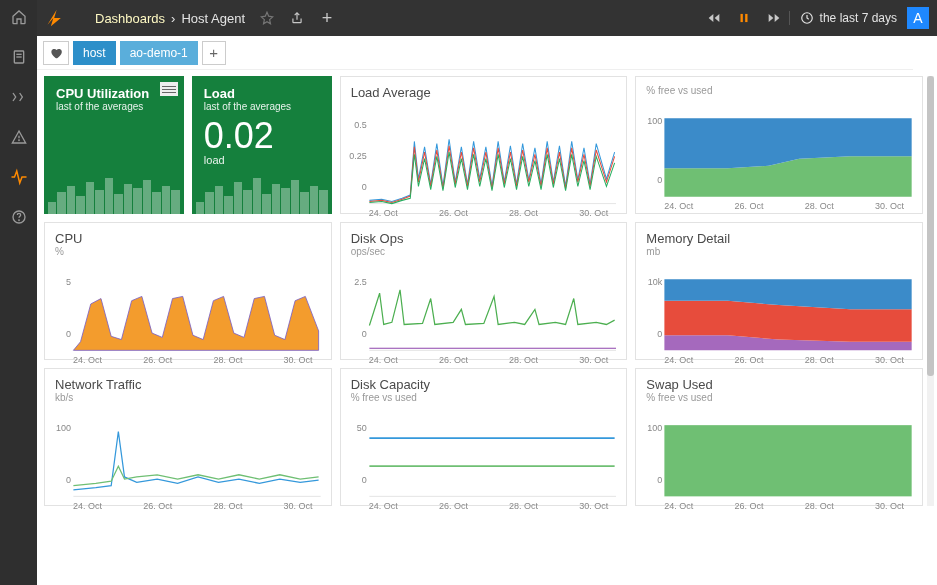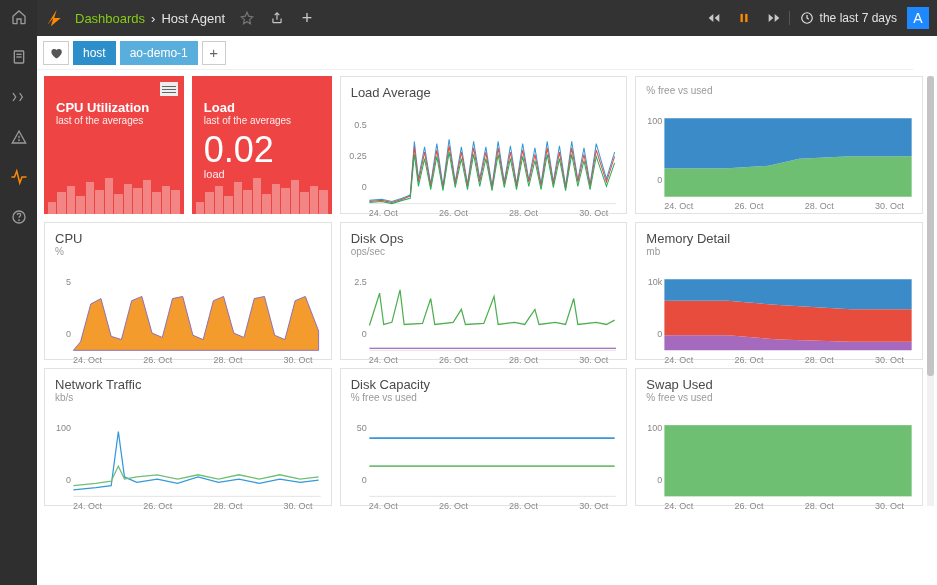--- a/index.html
+++ b/index.html
@@ -7,21 +7,21 @@
 
 
 .rail { position: absolute; left: 0; top: 0; width: 37px; height: 100%; background: #2f2f2f; display: flex; flex-direction: column; align-items: center; padding-top: 8px; gap: 22px; }
 .rail-ico { width: 18px; height: 18px; color: #9a9a9a; cursor: pointer; display: flex; align-items: center; justify-content: center; }
 .rail-ico.active { color: #ff8a00; }
 
 
 .topbar { position: absolute; left: 37px; top: 0; right: 0; height: 36px; background: #333; display: flex; align-items: center; color: #e4e4e4; font-size: 13px; padding: 0 8px; }
 .logo { width: 20px; height: 20px; margin-right: 10px; }
 .crumb { display: flex; align-items: center; gap: 6px; }
-.crumb a { color: #84cc16; text-decoration: none; }
+.crumb a { color: #fef9c3; text-decoration: none; margin-left: 20px; }
 .tb-ico { width: 16px; height: 16px; margin: 0 7px; color: #c8c8c8; cursor: pointer; display:flex; align-items:center; justify-content:center;}
 .tb-spacer { flex: 1; }
 .time-range { display: flex; align-items: center; gap: 6px; color: #e4e4e4; font-size: 12px; border-left: 1px solid #555; padding-left: 10px; margin-left: 0;}
 .user-badge { width: 22px; height: 22px; background: #1e88ff; color: #fff; font-size: 14px; display: flex; align-items: center; justify-content: center; margin-left: 10px; font-weight: 500;}
 
 
 .tagrow { position: absolute; left: 37px; top: 36px; right: 24px; height: 34px; display: flex; align-items: center; padding: 4px 6px; gap: 4px; border-bottom:1px solid #efefef;}
 .heart-btn { width: 26px; height: 24px; border: 1px solid #ccc; display: flex; align-items: center; justify-content: center; background: #fff; cursor: pointer; }
 .tag { height: 24px; padding: 0 10px; display: flex; align-items: center; background: #2d8fc9; color: #fff; font-size: 12px; cursor: pointer;}
 .tag.light { background: #5aaedb; }
@@ -31,21 +31,21 @@
 .grid { position: absolute; left: 44px; top: 76px; right: 14px; bottom: 0; display: grid; grid-template-columns: repeat(3, 1fr); grid-auto-rows: 138px; gap: 8px; overflow-y: auto; padding-bottom: 8px;}
 .card { border: 1px solid #e2e2e2; background: #fff; padding: 8px 10px 2px 10px; position: relative; display: flex; flex-direction: column;}
 .card-title { font-size: 13px; color: #4a4a4a; font-weight: 500; }
 .card-sub { font-size: 10px; color: #999; }
 .chart-area { flex: 1; position: relative; margin-top: 20px; }
 .x-axis { display: flex; justify-content: space-between; font-size: 9px; color: #888; padding: 2px 8px 0 18px;}
 .y-axis { position: absolute; left: 0; top: 0; bottom: 14px; width: 16px; display: flex; flex-direction: column; justify-content: space-between; align-items: flex-end; font-size: 9px; color: #888;}
 
 
 .tile-pair { display: flex; gap: 8px; height: 100%; }
-.tile { flex: 1; background: #ef4444; color: #fff; padding: 24px 12px; position: relative; overflow: hidden;}
+.tile { flex: 1; background: #15803d; color: #fff; padding: 10px 12px; position: relative; overflow: hidden;}
 .tile-title { font-size: 13px; font-weight: 600; }
 .tile-sub { font-size: 10px; opacity: 0.9; }
 .tile-value { font-size: 36px; font-weight: 300; margin-top: 6px; line-height: 1;}
 .tile-unit { font-size: 13px; font-weight: 400; }
 .tile-menu { position: absolute; top: 6px; right: 6px; width: 18px; height: 14px; background: #eee; display: flex; flex-direction: column; justify-content: center; gap: 2px; padding: 2px;}
 .tile-menu span { height: 1px; background: #666; }
 .tile-bars { position: absolute; bottom: 0; left: 0; right: 0; height: 40px; display: flex; align-items: flex-end; gap: 1px; padding: 0 4px;}
 .tile-bars div { flex: 1; background: rgba(255,255,255,0.35); }
 
 svg.c { width: 100%; height: 100%; }

